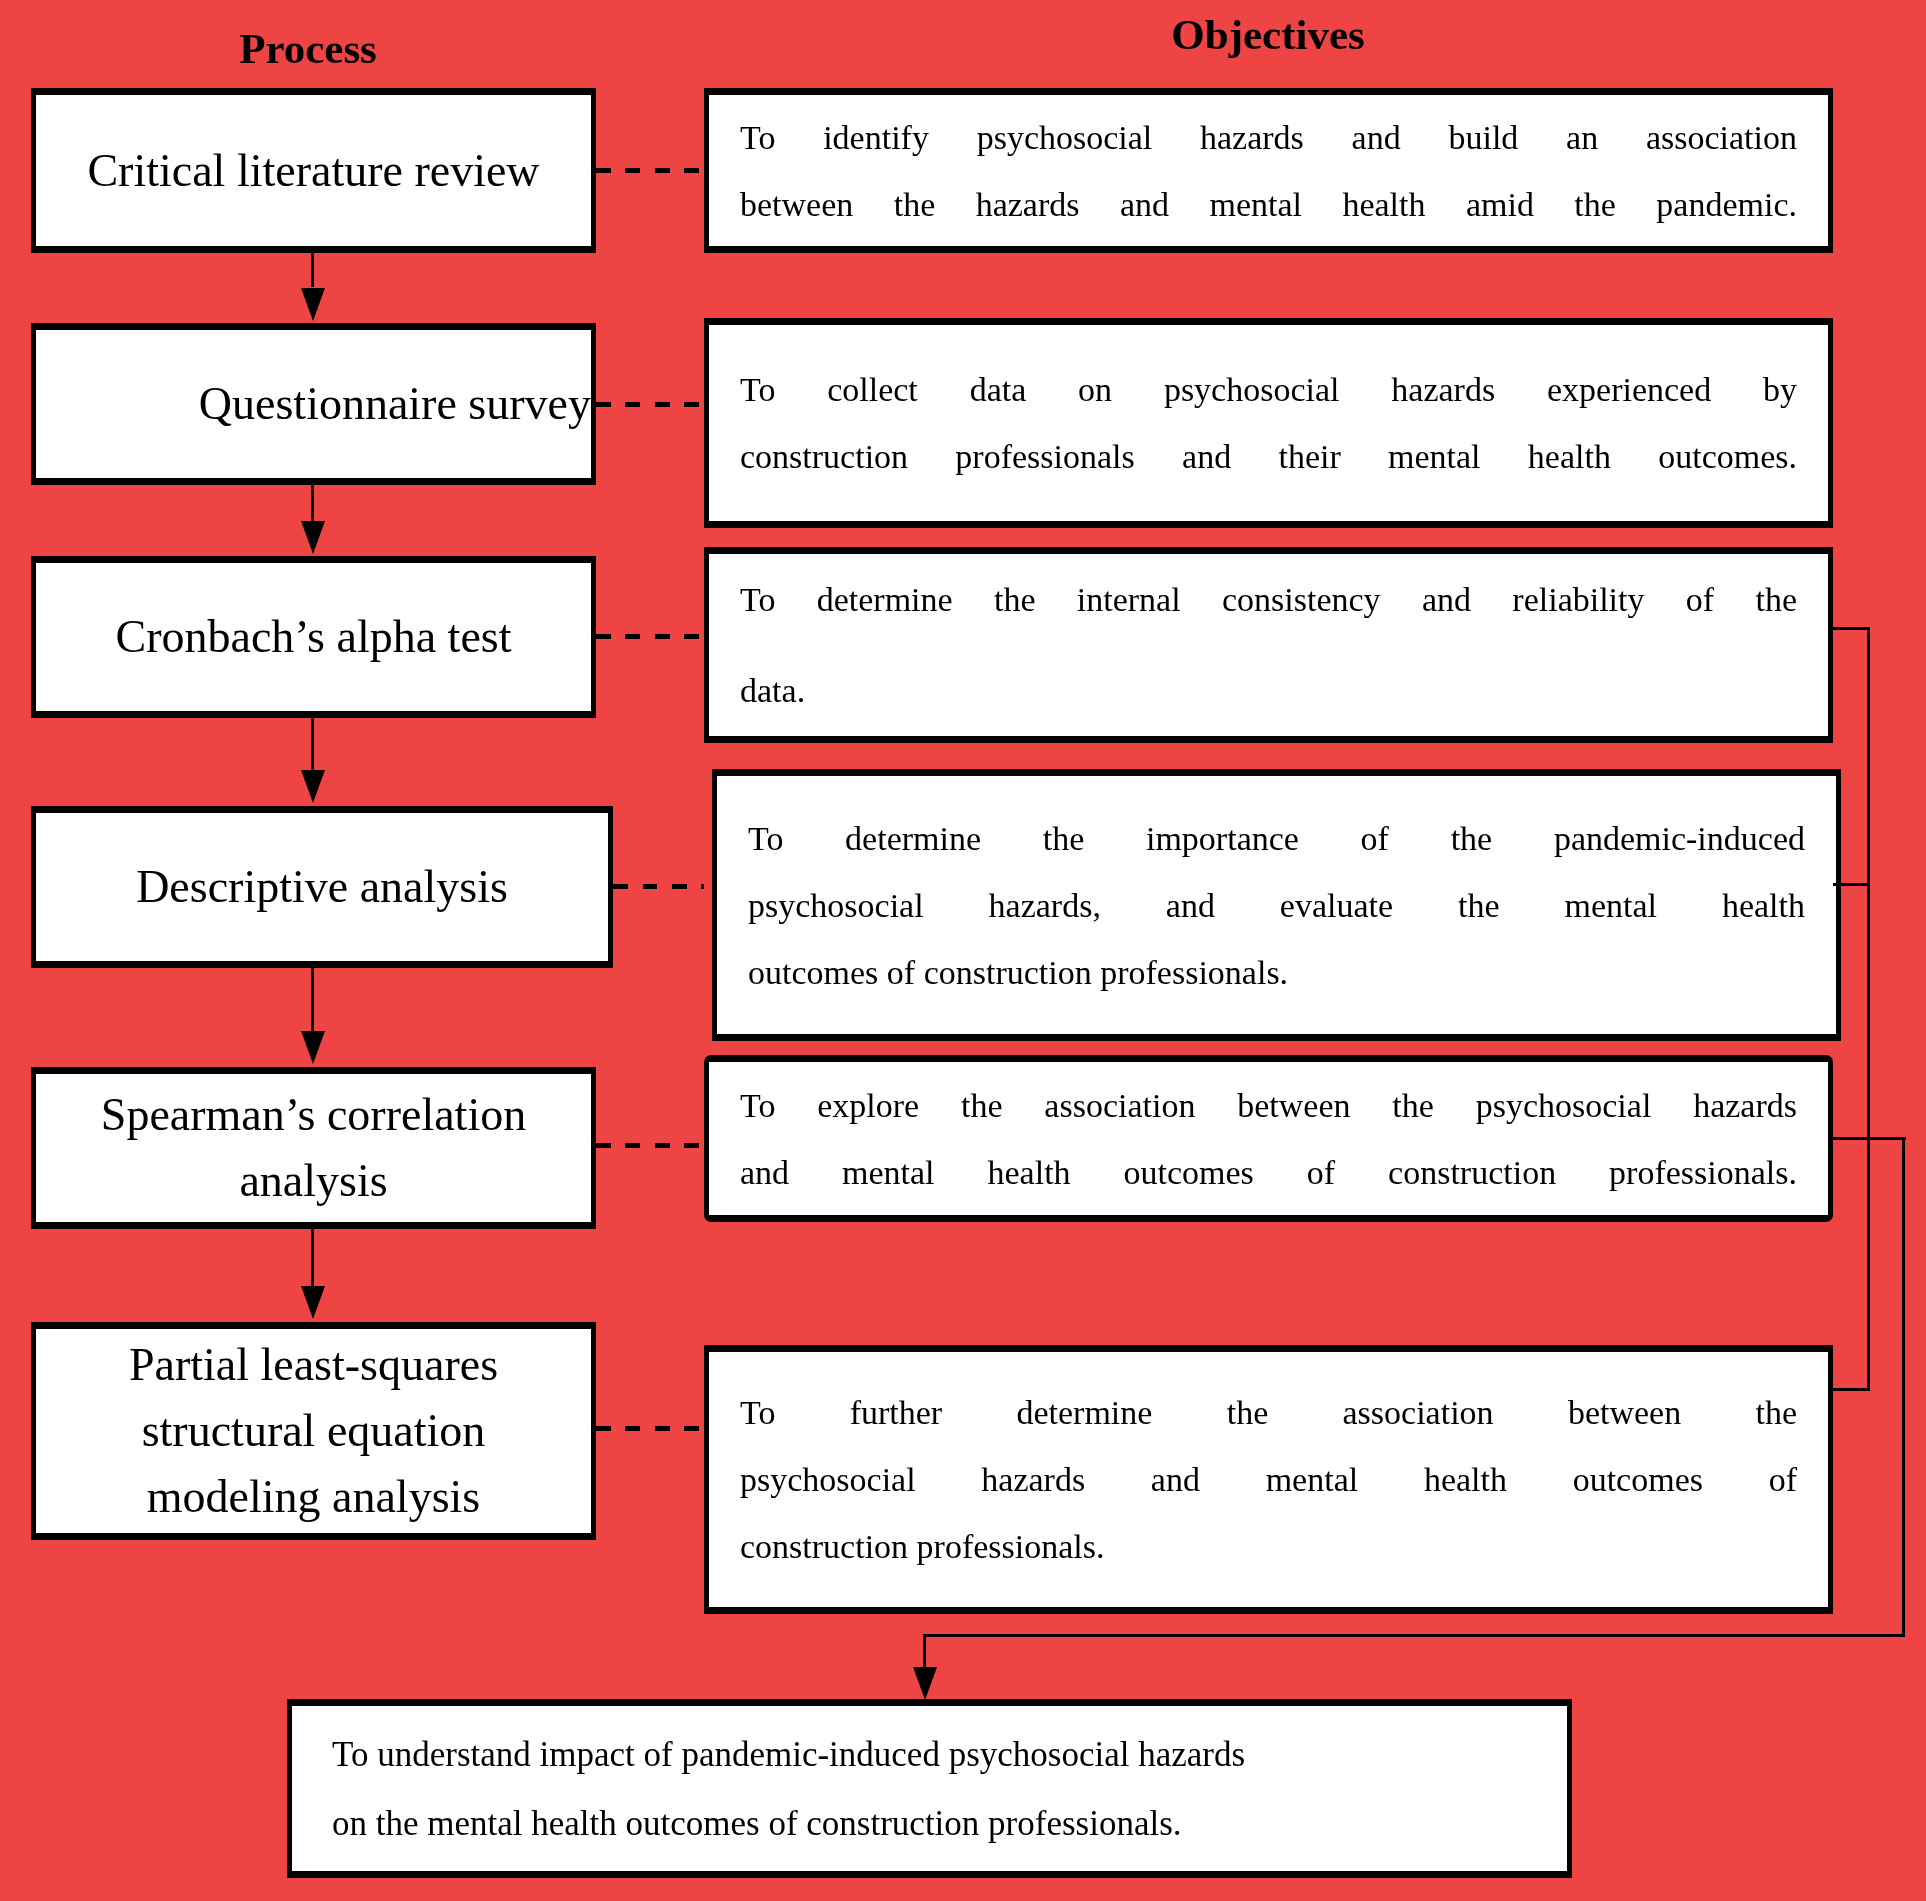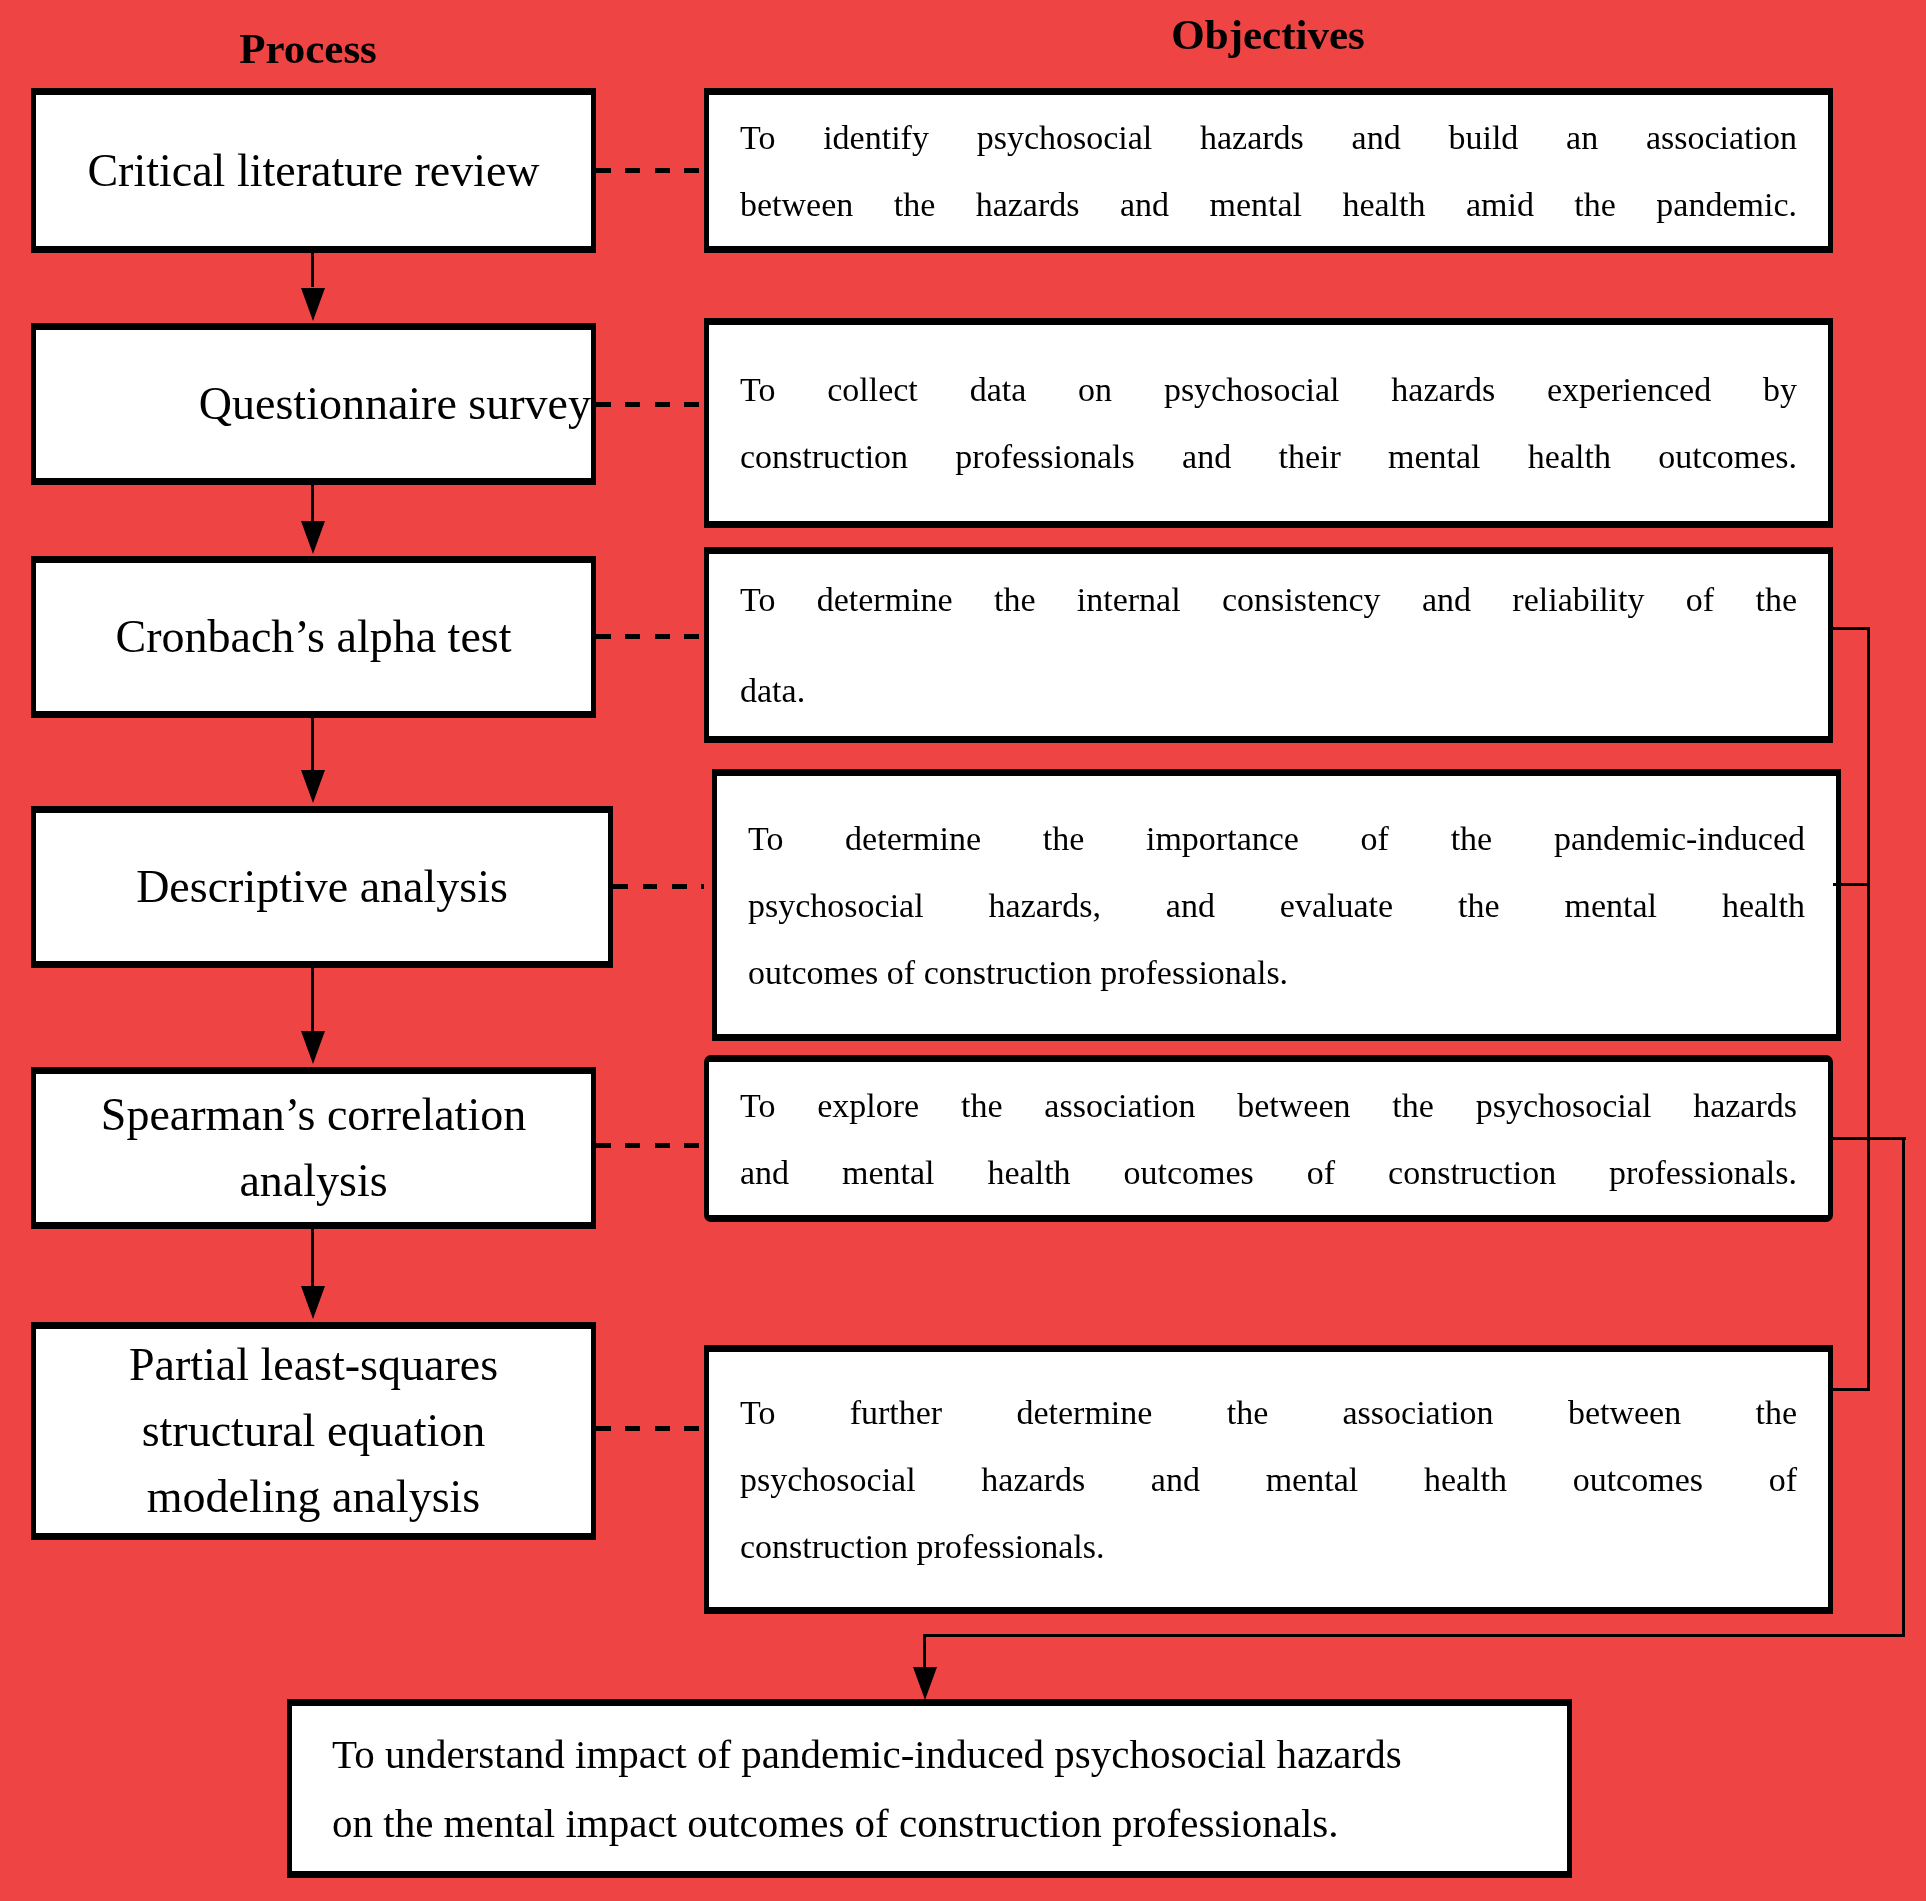--- a/index.html
+++ b/index.html
@@ -11,21 +11,21 @@
   .box{
     position:absolute;background:#fff;border:5.1px solid #000;
     border-top-width:7.4px;border-bottom-width:7.4px;box-sizing:border-box;
     display:flex;flex-direction:column;justify-content:center;
   }
   .pbox{align-items:center;text-align:center;}
   .obox{padding:0 31px;}
   .pline{font-size:46px;line-height:66px;white-space:nowrap;}
   .oline{font-size:34px;line-height:67px;}
   .oline.just{text-align:justify;text-align-last:justify;}
-  .fline{font-size:41px;line-height:69px;}
+  .fline{font-size:35px;line-height:69px;}
   .vline,.hline{position:absolute;background:#000;}
   .dash{
     position:absolute;height:5.1px;
     background:repeating-linear-gradient(90deg,#000 0 14.8px,transparent 14.8px 29.5px);
   }
   .ahead{
     position:absolute;width:0;height:0;
     border-left:12px solid transparent;border-right:12px solid transparent;
     border-top:33px solid #000;
   }
@@ -115,17 +115,17 @@
   <div class="hline" style="left:1833px;top:1388px;width:37px;height:3.4px;"></div>
 
   <div class="hline" style="left:1833px;top:1137px;width:73px;height:3.4px;"></div>
   <div class="vline" style="left:1902px;top:1137px;width:3.4px;height:500px;"></div>
   <div class="hline" style="left:923px;top:1634px;width:982px;height:3.4px;"></div>
   <div class="vline" style="left:923px;top:1637px;width:3.4px;height:31px;"></div>
   <div class="ahead" style="left:913px;top:1667px;"></div>
 
   <div class="box obox" style="left:287px;top:1699px;width:1285px;height:179px;padding:0 40px;">
     <div class="fline">To understand impact of pandemic-induced psychosocial hazards</div>
-    <div class="fline">on the mental impact outcomes of construction professionals.</div>
+    <div class="fline">on the mental health outcomes of construction professionals.</div>
   </div>
 
 </div>
 
 
 </body></html>

